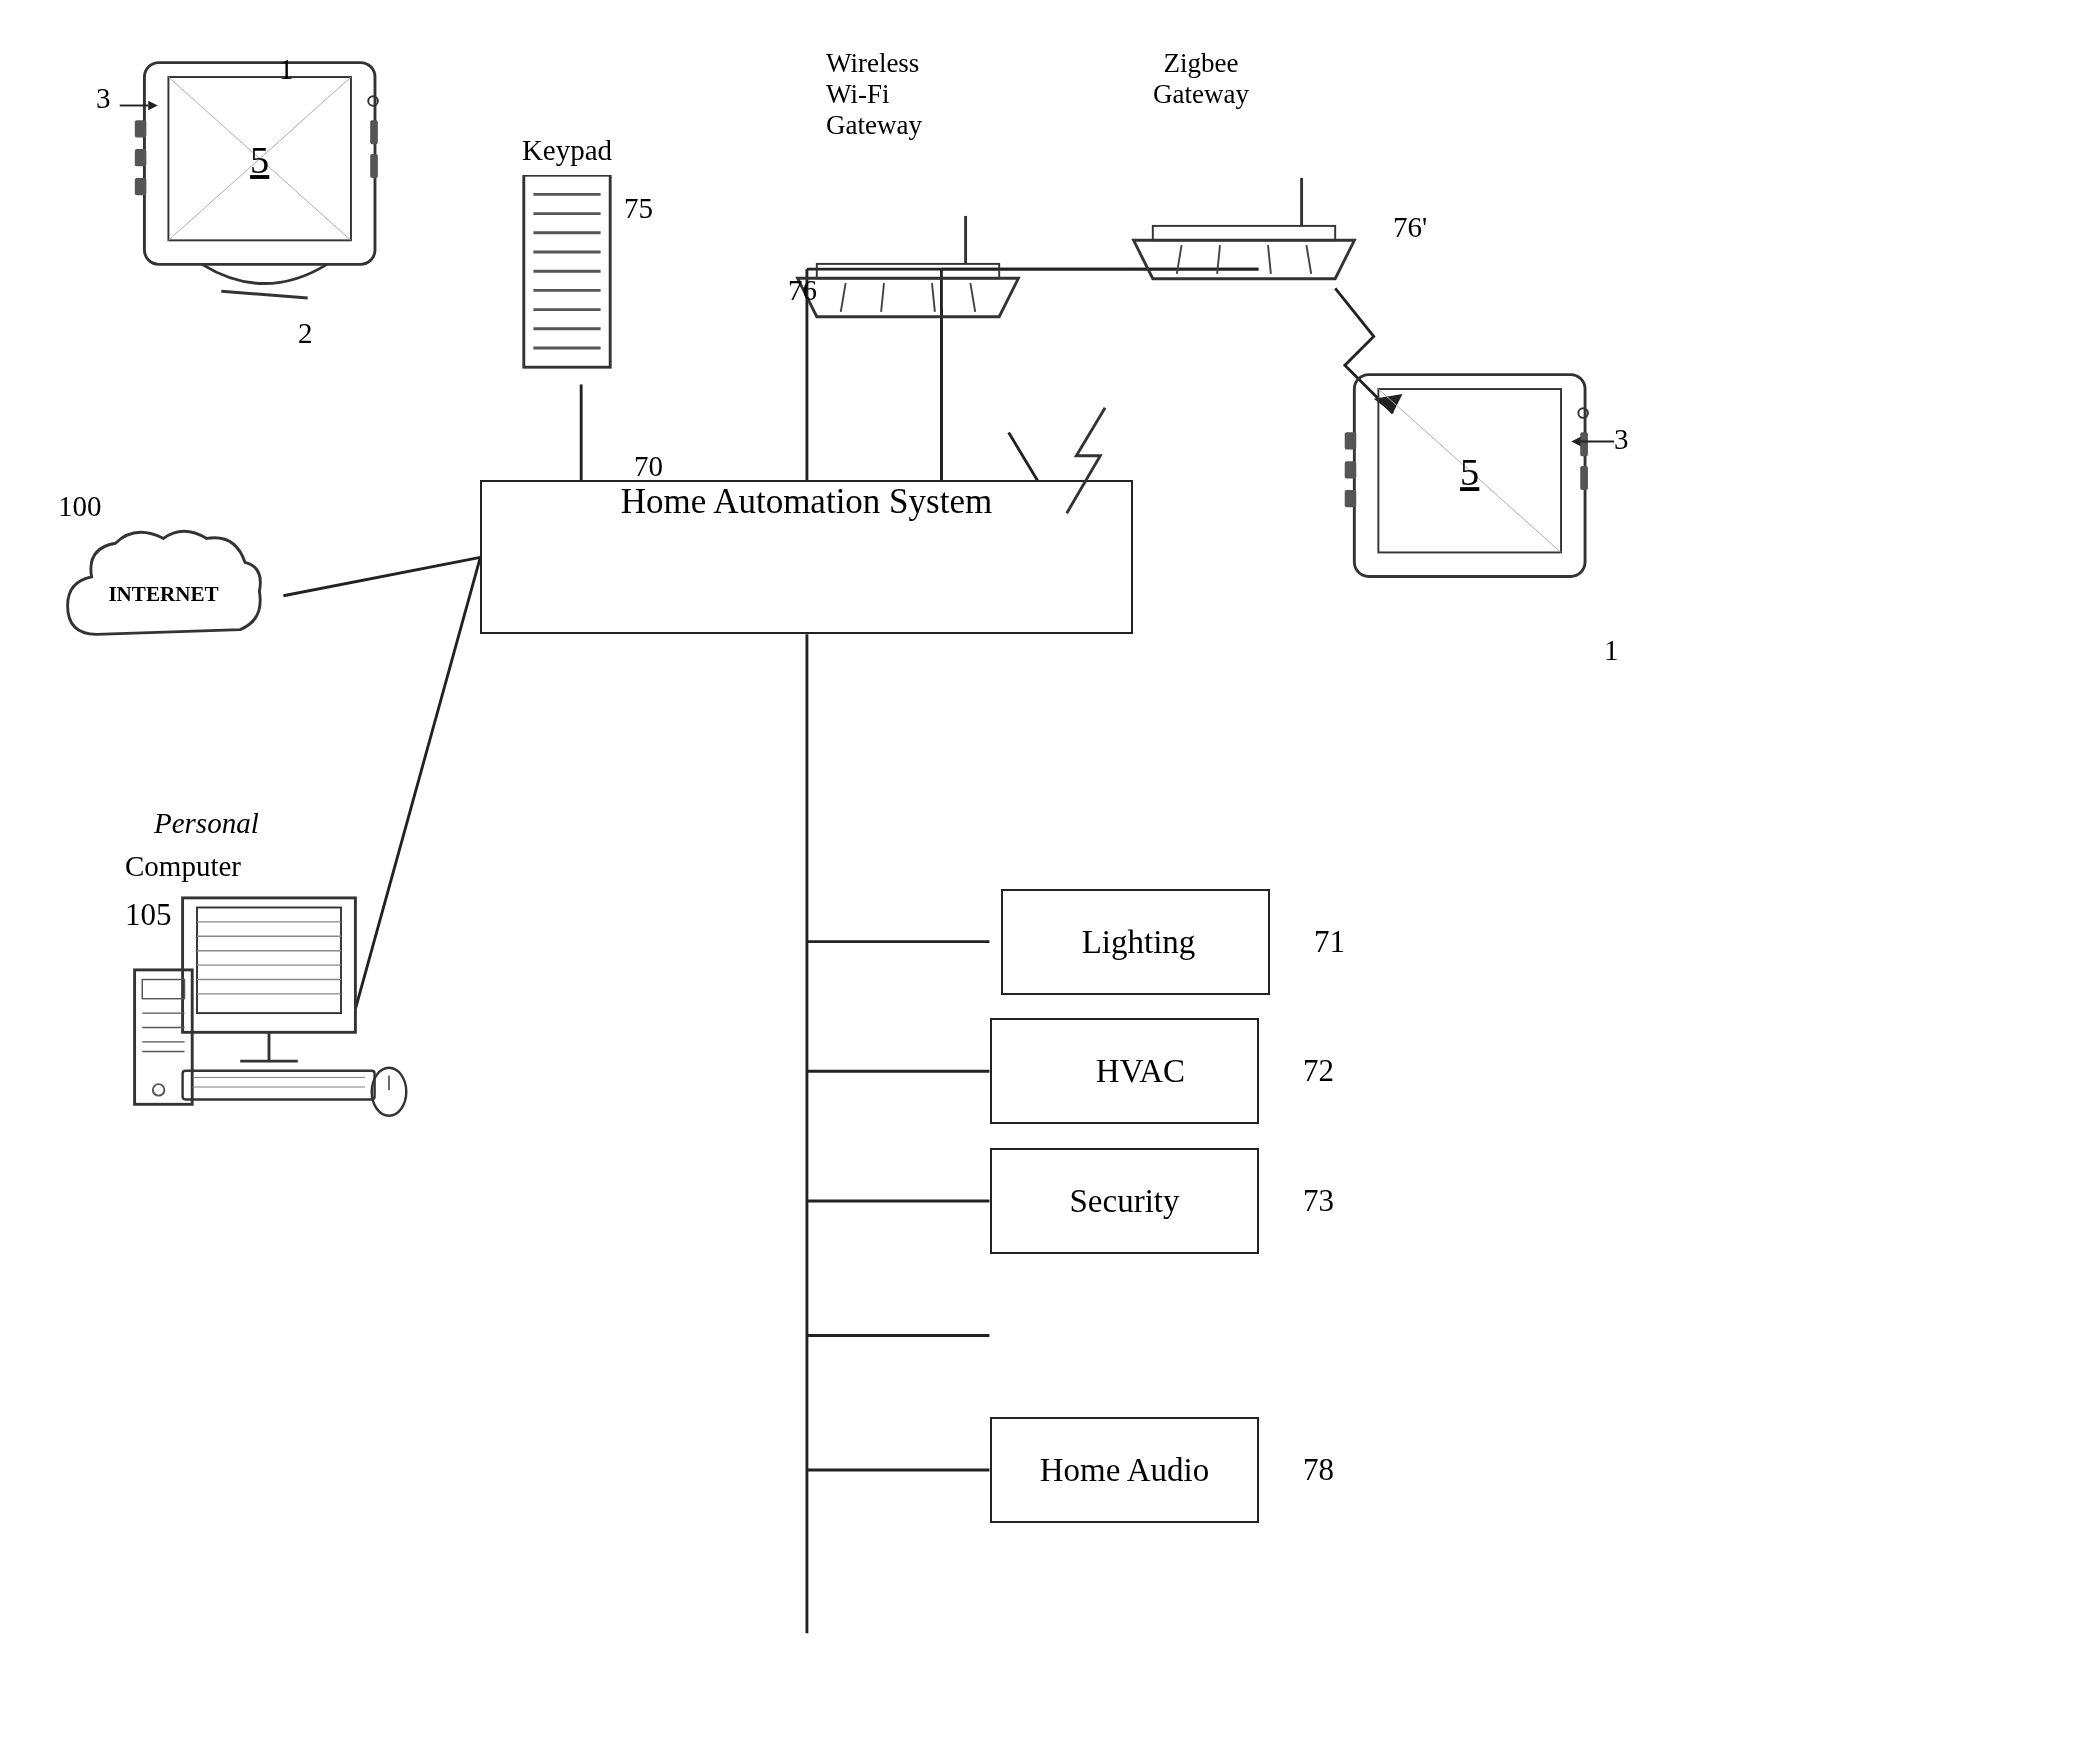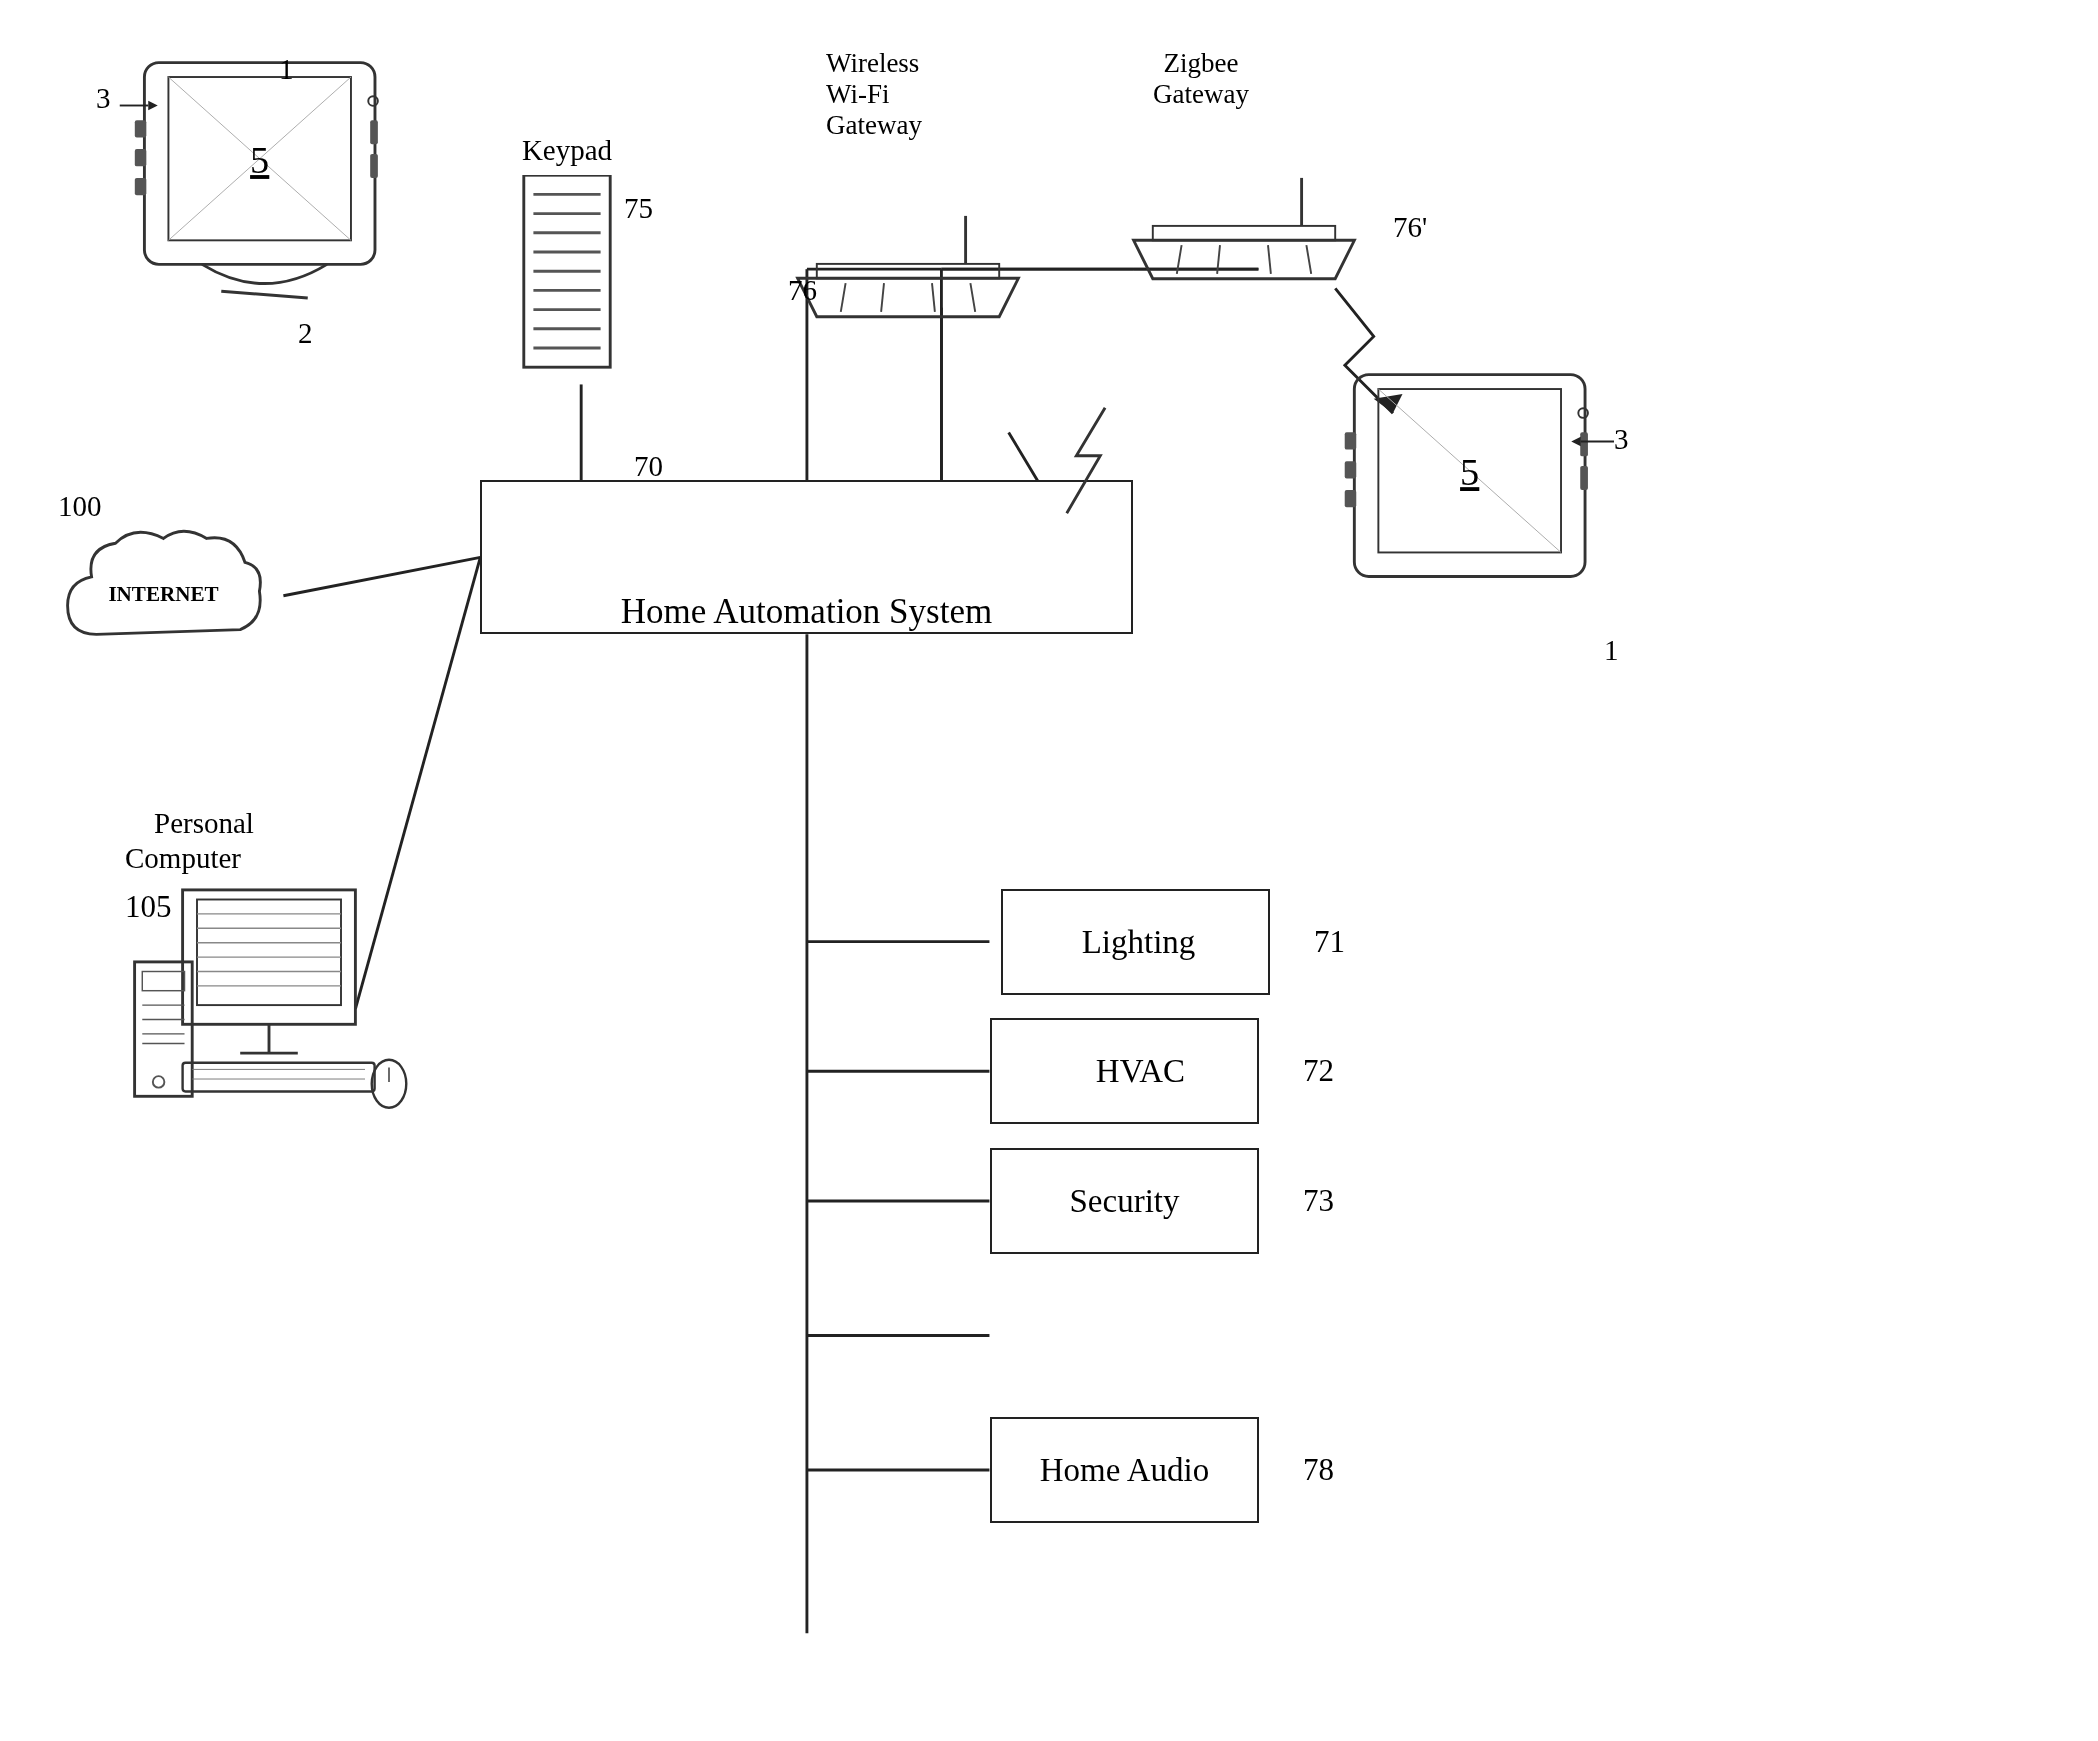--- a/index.html
+++ b/index.html
@@ -30,21 +30,21 @@
 
     
     .has-box {
       position: absolute;
       left: 480px;
       top: 480px;
       width: 653px;
       height: 154px;
       border: 2.9px solid #222;
       display: flex;
-      align-items: flex-end;
+      align-items: flex-start;
       justify-content: center;
       background: #fff;
     }
     .has-label {
       font-size: 35px;
       font-weight: normal;
       text-align: center;
     }
 
     
@@ -265,21 +265,21 @@
     <line x1="50" y1="10" x2="15" y2="10" stroke="#222" stroke-width="2"></line>
     <polygon points="15,5 5,10 15,15" fill="#222"></polygon>
   </svg>
 
   <div class="has-box">
     <span class="has-label">Home Automation System</span>
   </div>
   <div class="ref-num" style="left:634px; top:450px;">70</div>
 
   <div style="position:absolute; left:125px; top:807px;">
-    <div style="font-size:29px; margin-bottom:2px; margin-left:29px;">Personal</div>
+    <div style="font-size:29px; margin-bottom:10px; margin-left:29px;font-style:italic;">Personal</div>
     <div style="font-size:29px; margin-bottom:9.6px; ">Computer</div>
     <svg width="288" height="269" viewBox="0 0 300 280" xmlns="http://www.w3.org/2000/svg">
 
       <rect x="60" y="5" width="180" height="140" fill="none" stroke="#333" stroke-width="3"></rect>
 
       <rect x="75" y="15" width="150" height="110" fill="none" stroke="#333" stroke-width="2"></rect>
 
       <line x1="75" y1="30" x2="225" y2="30" stroke="#888" stroke-width="1.5"></line>
       <line x1="75" y1="45" x2="225" y2="45" stroke="#888" stroke-width="1.5"></line>
       <line x1="75" y1="60" x2="225" y2="60" stroke="#888" stroke-width="1.5"></line>

